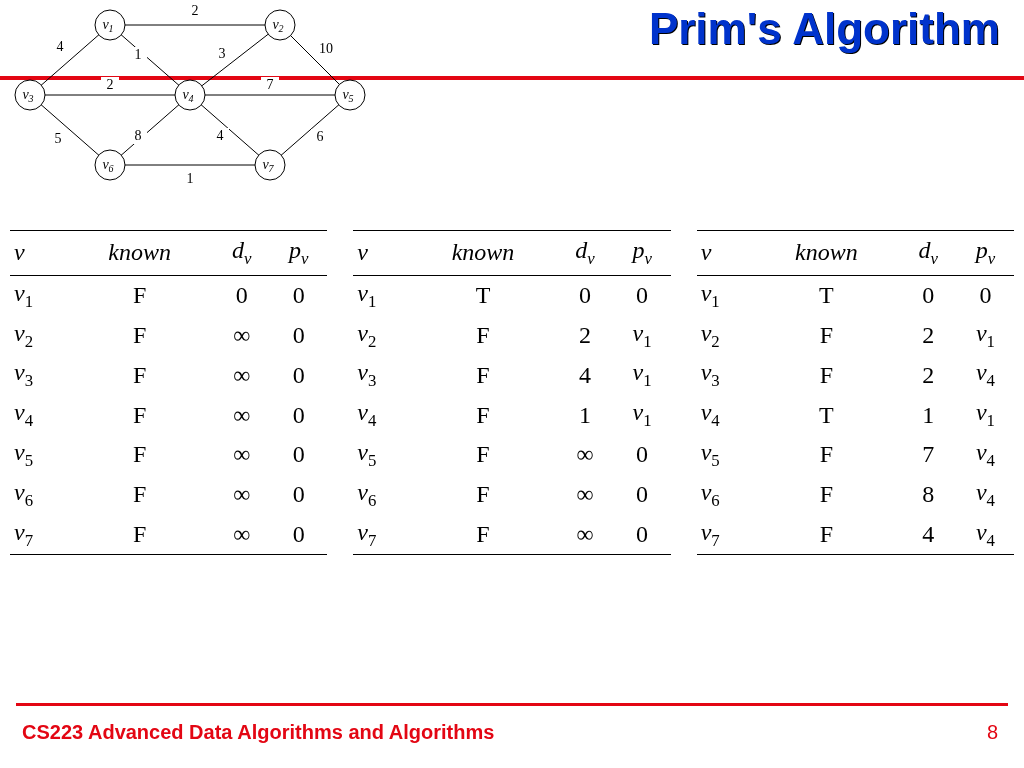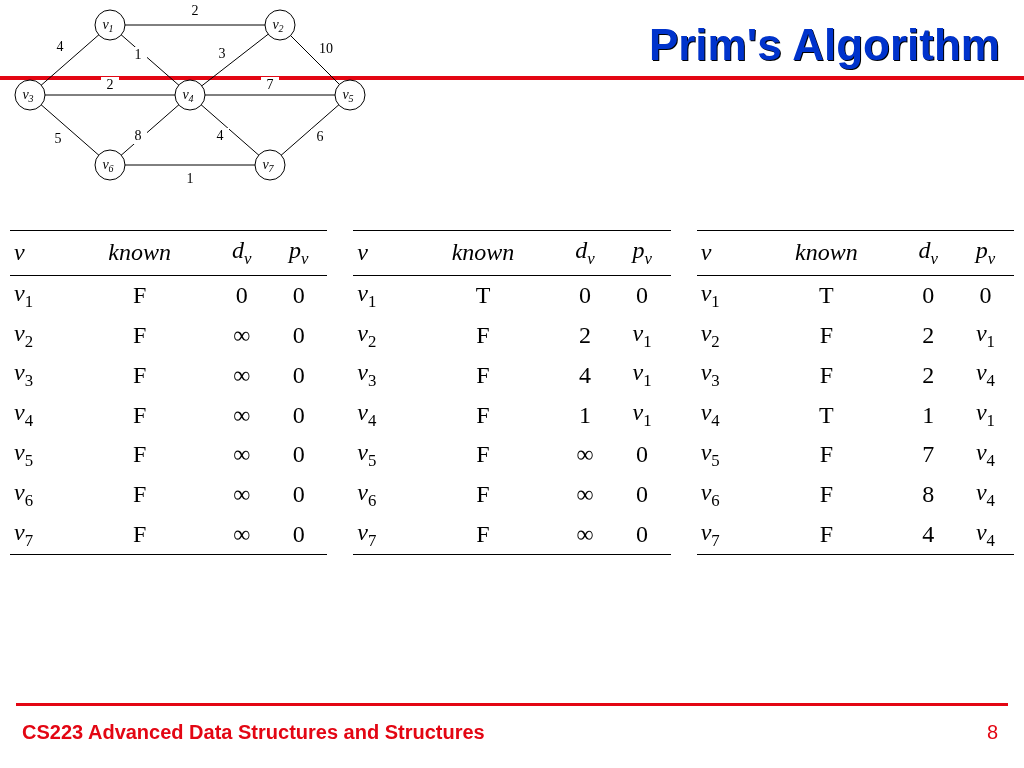--- a/index.html
+++ b/index.html
@@ -6,21 +6,21 @@
   body {
     width: 1024px;
     height: 768px;
     font-family: Arial, Helvetica, sans-serif;
     background: #fff;
     position: relative;
     overflow: hidden;
   }
   .slide-title {
     position: absolute;
-    top: 20px;
+    top: 4px;
     right: 24px;
     font-size: 44px;
     font-weight: bold;
     color: #0033cc;
     text-shadow: 1px 1px 0 #000;
     font-family: Arial, sans-serif;
   }
   .title-rule {
     position: absolute;
     left: 0;
@@ -331,14 +331,14 @@
           <td><span class="varv">v</span><span class="sub">7</span></td>
           <td>F</td>
           <td>4</td>
           <td><span class="varv">v</span><span class="sub">4</span></td>
         </tr>
       </tbody>
     </table>
   </div>
 
 <div class="footer-rule"></div>
-<div class="footer-left">CS223 Advanced Data Structures and Structures</div>
+<div class="footer-left">CS223 Advanced Data Algorithms and Algorithms</div>
 <div class="footer-right">8</div>
 
 </body></html>

